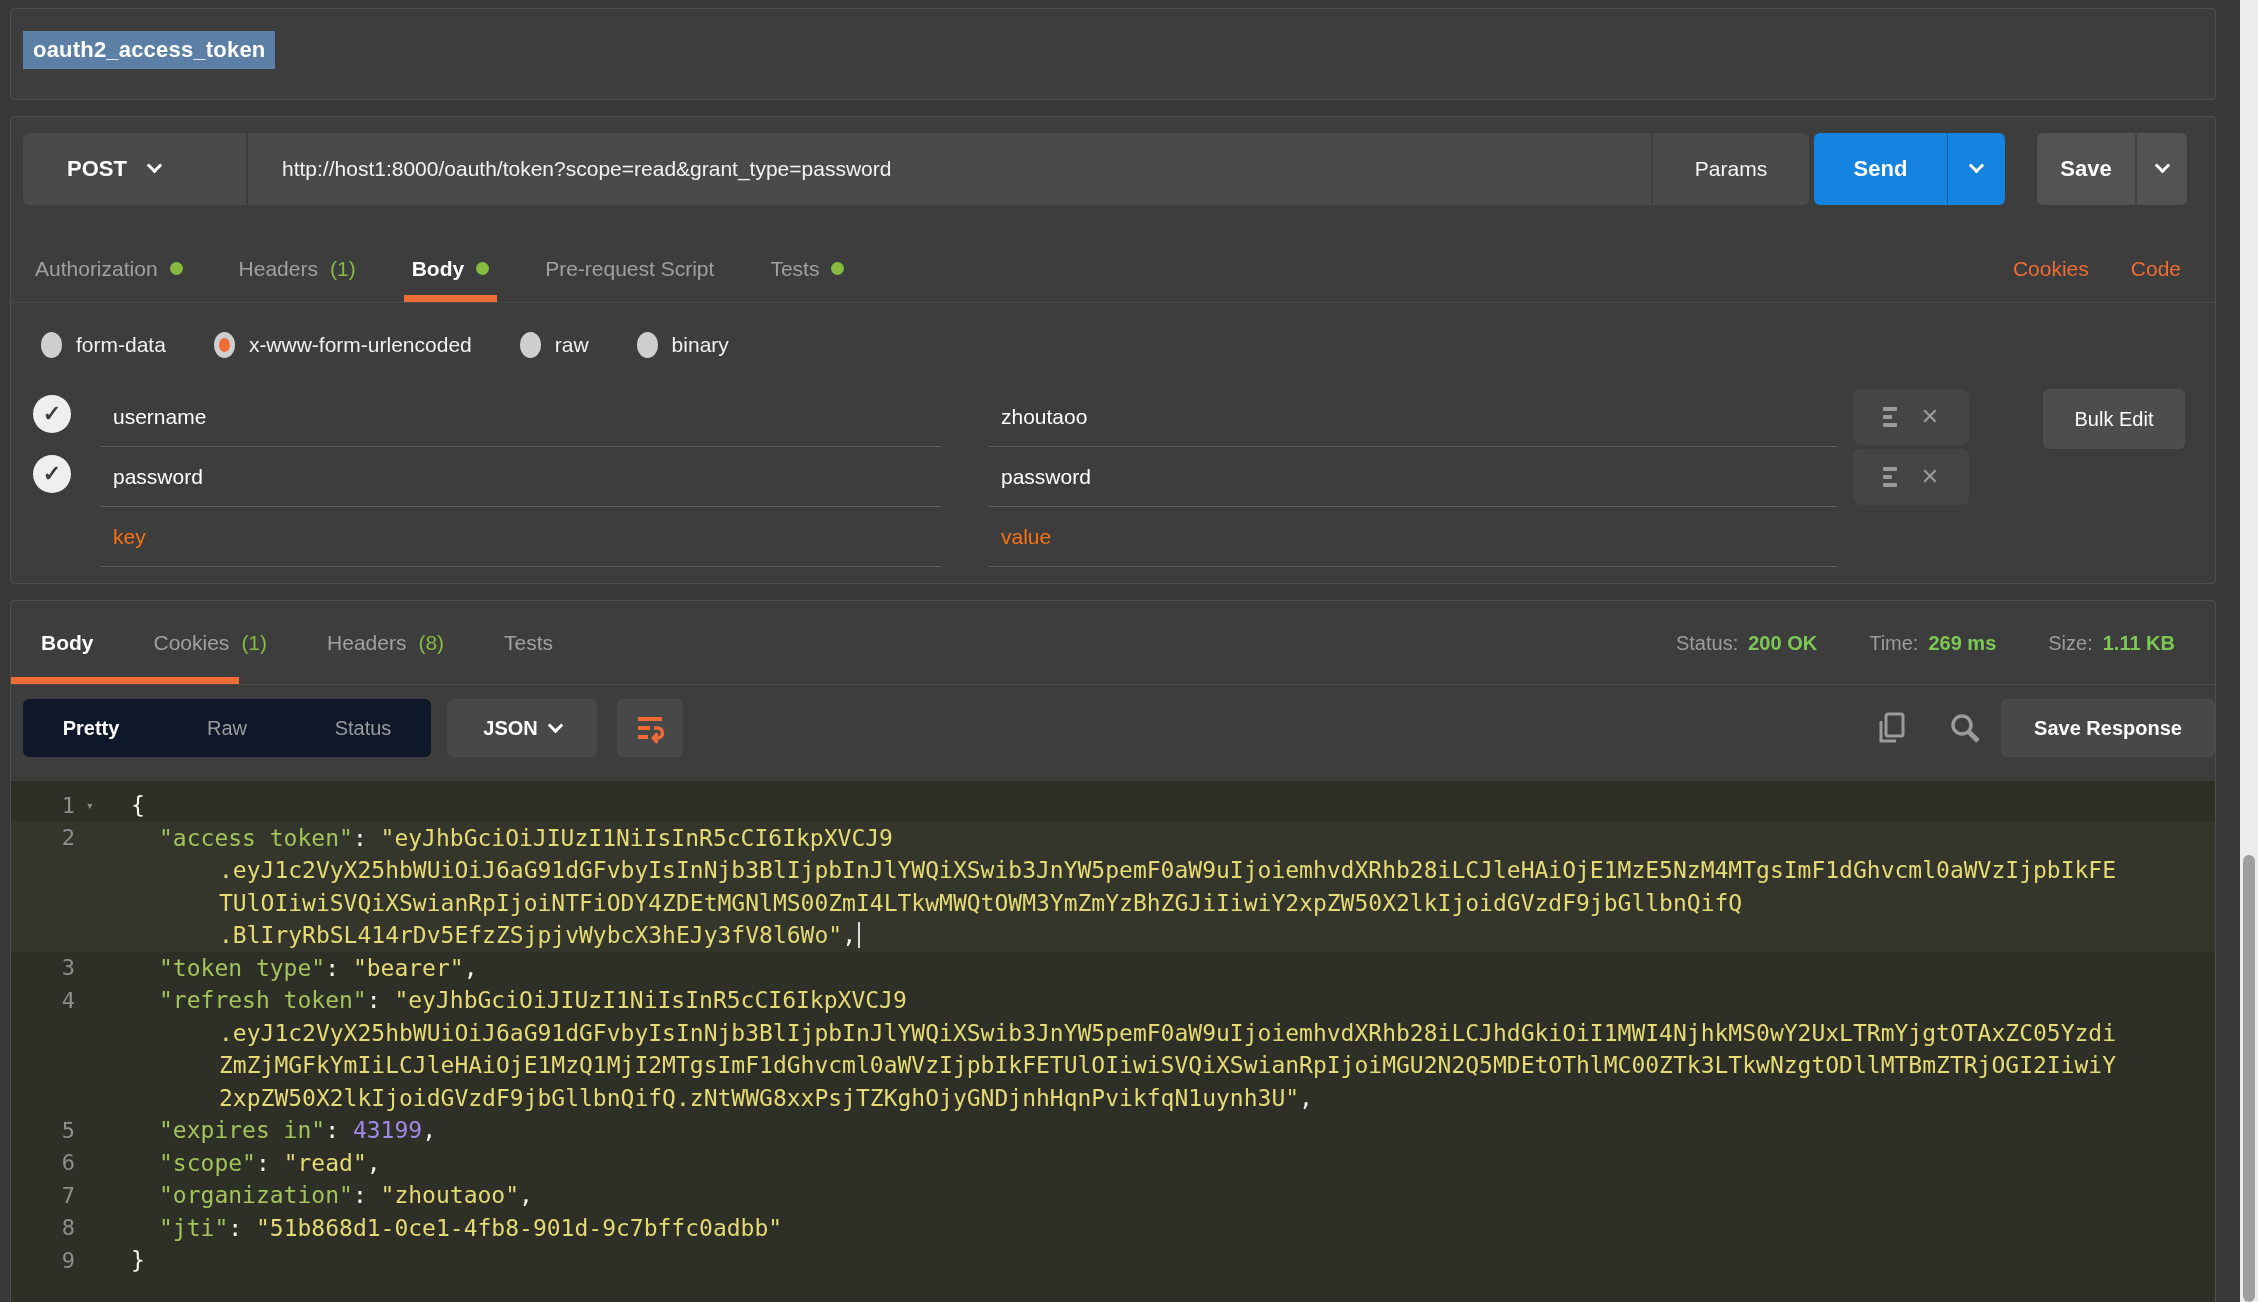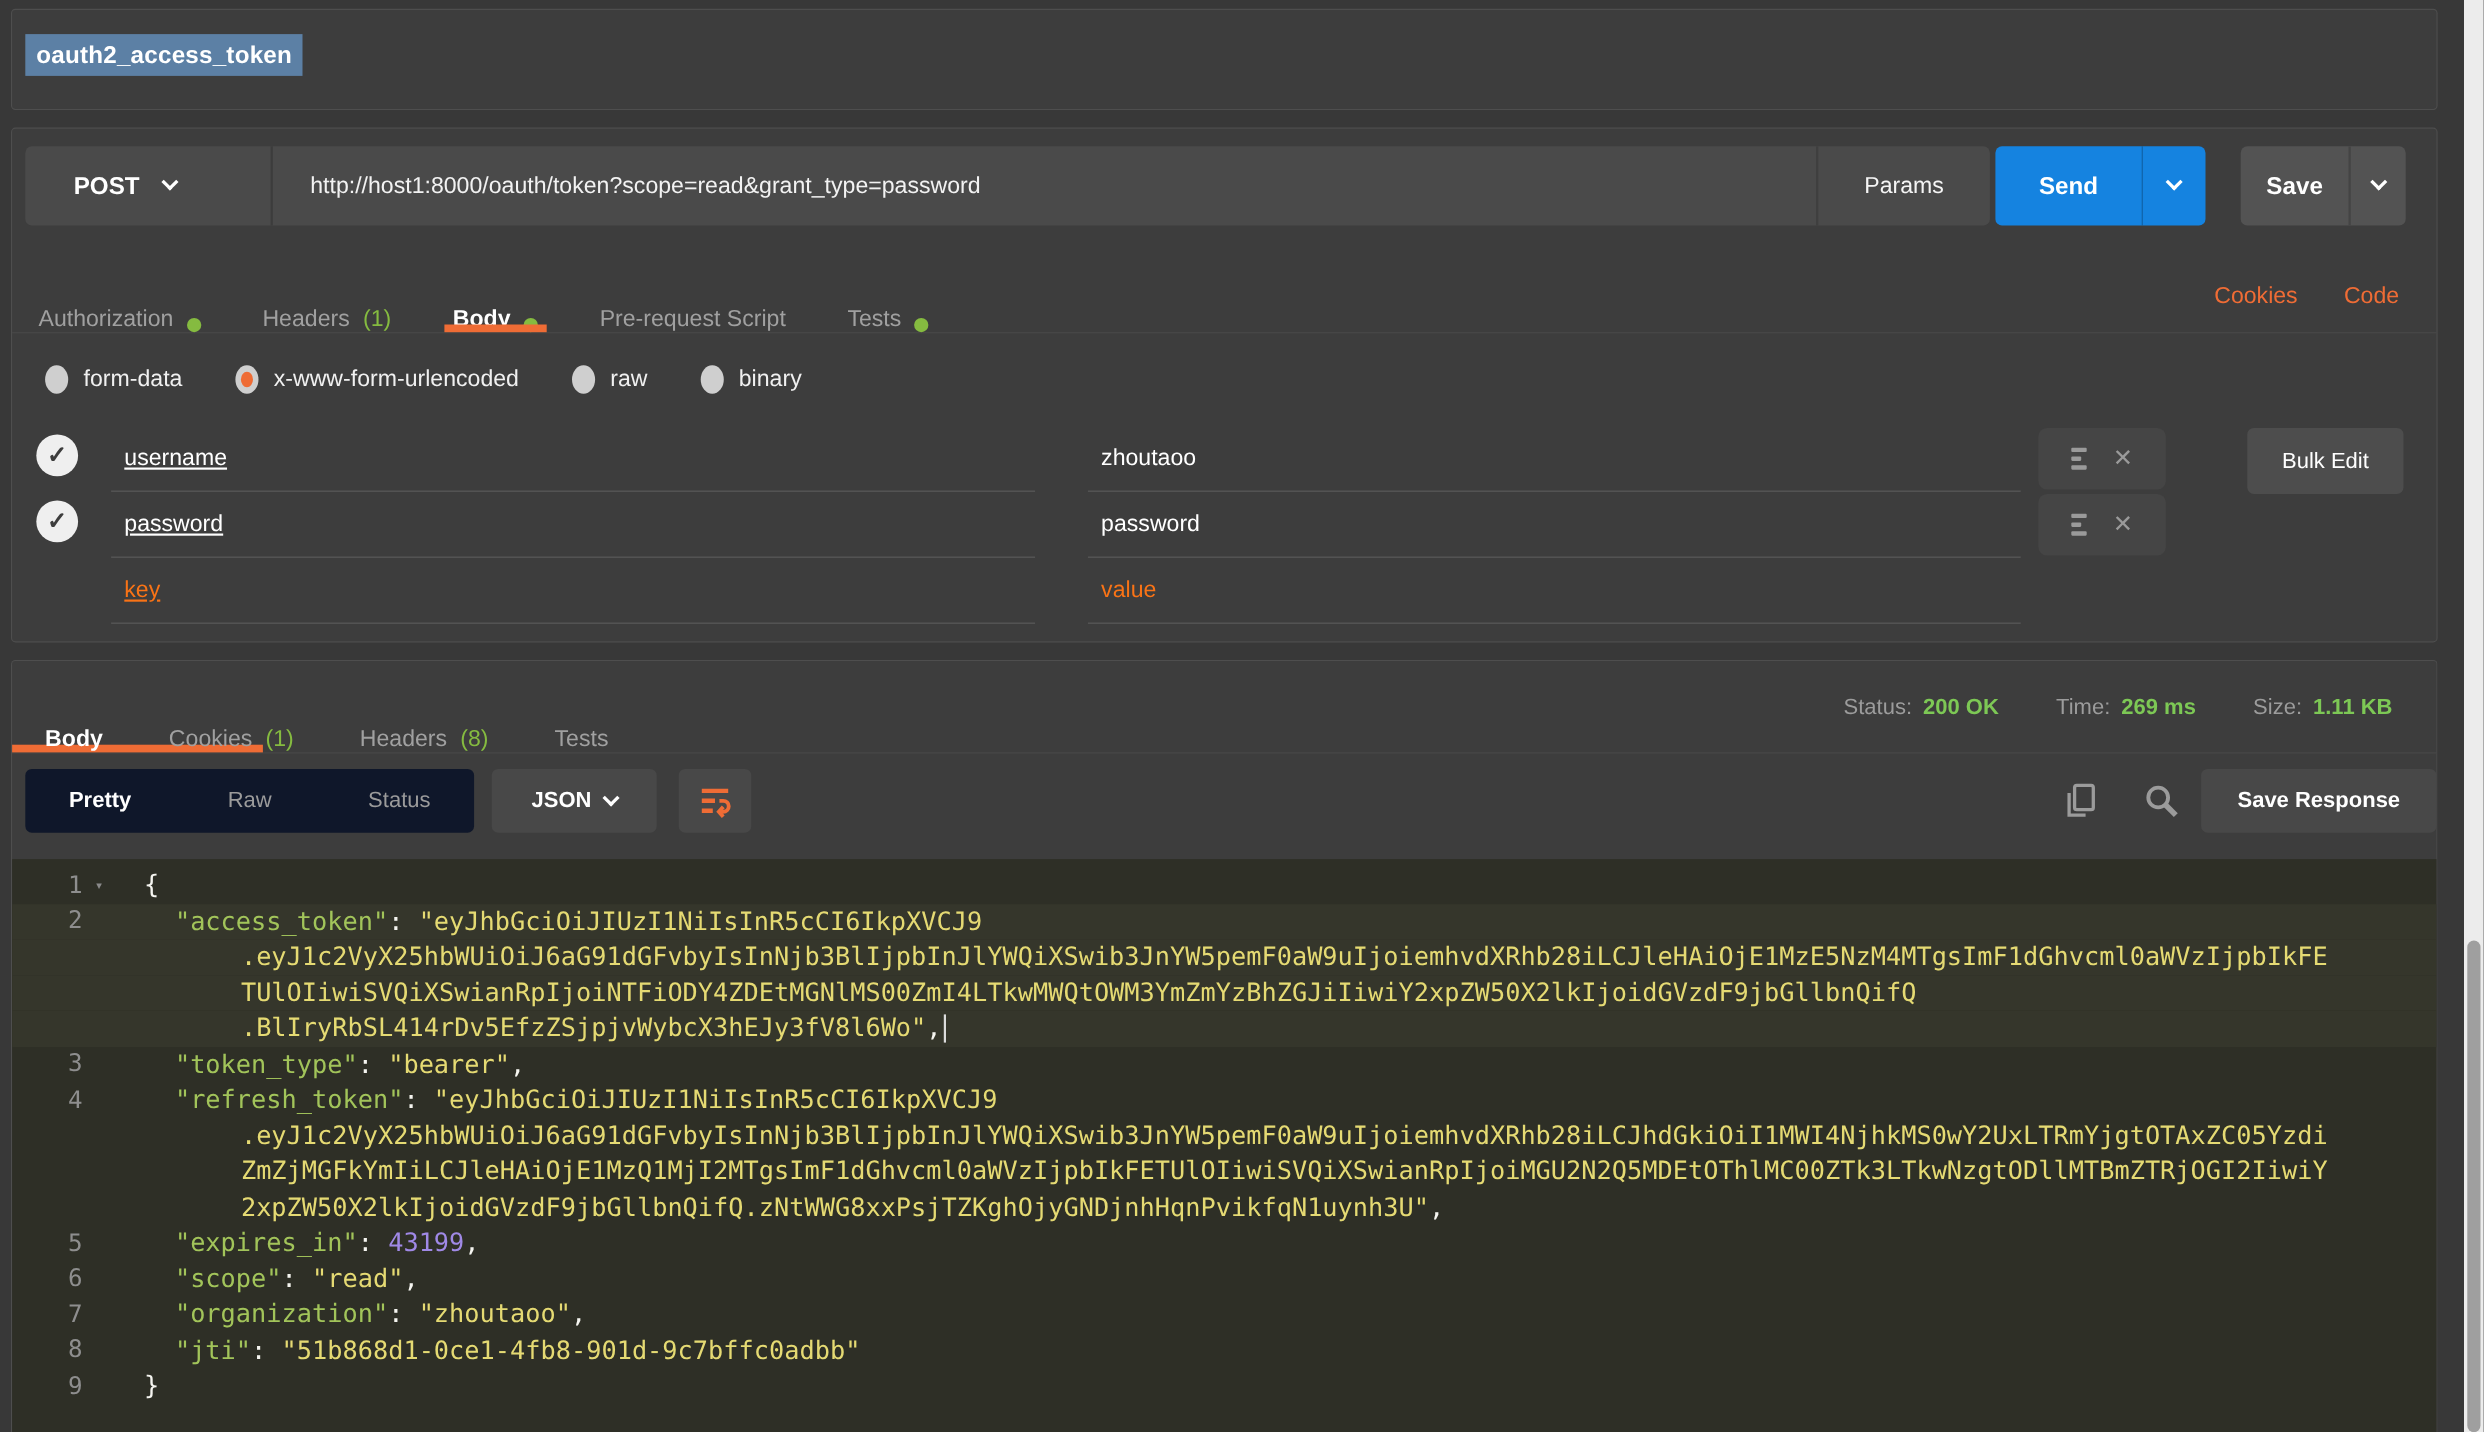--- a/index.html
+++ b/index.html
@@ -27,42 +27,42 @@
   .btn-group { position:absolute; top:16px; height:72px; border-radius:6px; display:flex; overflow:hidden; }
   .send-group { left:1803px; width:191px; background:var(--blue); }
   .save-group { left:2026px; width:150px; background:#535353; }
   .grp-main { flex:1; display:flex; align-items:center; justify-content:center; font-size:22px; font-weight:bold; color:#fff; cursor:pointer; }
   .grp-caret { width:58px; display:flex; align-items:center; justify-content:center; cursor:pointer; }
   .send-group .grp-caret { border-left:1px solid rgba(0,0,0,.28); }
   .save-group .grp-caret { width:52px; border-left:2px solid #444; }
 
   
   .req-tabs { position:absolute; left:0; top:118px; width:100%; height:68px; display:flex; align-items:stretch; padding-left:24px; gap:56px; border-bottom:1px solid #494949; }
-  .tab { position:relative; display:flex; align-items:flex-end; gap:12px; cursor:pointer; }
+  .tab { position:relative; display:flex; align-items:center; gap:12px; cursor:pointer; }
   .tab .lbl { font-size:21px; color:#a0a0a0; }
   .tab.active .lbl { color:#fff; font-weight:bold; }
   .tab.active::after { content:""; position:absolute; left:-8px; right:-8px; bottom:0; height:7px; background:var(--orange); }
   .dot { width:13px; height:13px; border-radius:50%; background:var(--green); }
   .cnt { font-size:21px; color:var(--green); }
   .hdr-links { position:absolute; right:34px; top:118px; height:68px; display:flex; align-items:center; gap:42px; }
   .hdr-links .lnk { font-size:21px; color:var(--orange); cursor:pointer; }
 
   
   .modes { position:absolute; left:30px; top:200px; height:56px; display:flex; align-items:center; gap:48px; }
   .mode { display:flex; align-items:center; gap:14px; cursor:pointer; }
   .radio { width:21px; height:26px; border-radius:50%; background:#cfcfcf; position:relative; }
   .radio.sel::after { content:""; position:absolute; left:5px; top:6px; width:11px; height:14px; border-radius:50%; background:var(--orange); }
   .mode .lbl { font-size:21px; color:#f0f0f0; font-weight:500; }
 
   
   .kv { position:absolute; left:0; top:270px; width:100%; }
   .kv-row { position:relative; height:60px; }
   .kcheck { position:absolute; left:22px; top:8px; width:38px; height:38px; border-radius:50%; background:#efefef; color:#3d3d3d; display:flex; align-items:center; justify-content:center; font-size:22px; font-weight:bold; cursor:pointer; }
   .kcell { position:absolute; height:60px; display:flex; align-items:center; padding-left:12px; font-size:21px; color:#fff; border-bottom:1px solid #5d5d5d; cursor:text; }
-  .kcell.key { left:90px; width:840px;text-decoration:underline; }
+  .kcell.key { left:90px; width:840px; }
   .kcell.val { left:978px; width:848px; }
   .kcell.ph { color:#f97316; }
   .kv-icons { position:absolute; left:1842px; top:2px; width:116px; height:56px; background:#454545; border-radius:8px; display:flex; align-items:center; justify-content:center; gap:24px; }
   .drag { display:flex; flex-direction:column; gap:4px; cursor:grab; }
   .drag i { display:block; height:4px; background:#9a9a9a; border-radius:1px; }
   .drag i:nth-child(1){ width:14px; } .drag i:nth-child(2){ width:9px; } .drag i:nth-child(3){ width:14px; }
   .xdel { color:#9a9a9a; font-size:22px; cursor:pointer; line-height:1; }
   .bulk-btn { position:absolute; left:2032px; top:272px; width:142px; height:60px; background:#4d4d4d; border-radius:6px; display:flex; align-items:center; justify-content:center; font-size:20px; color:#fff; cursor:pointer; }
 
   

